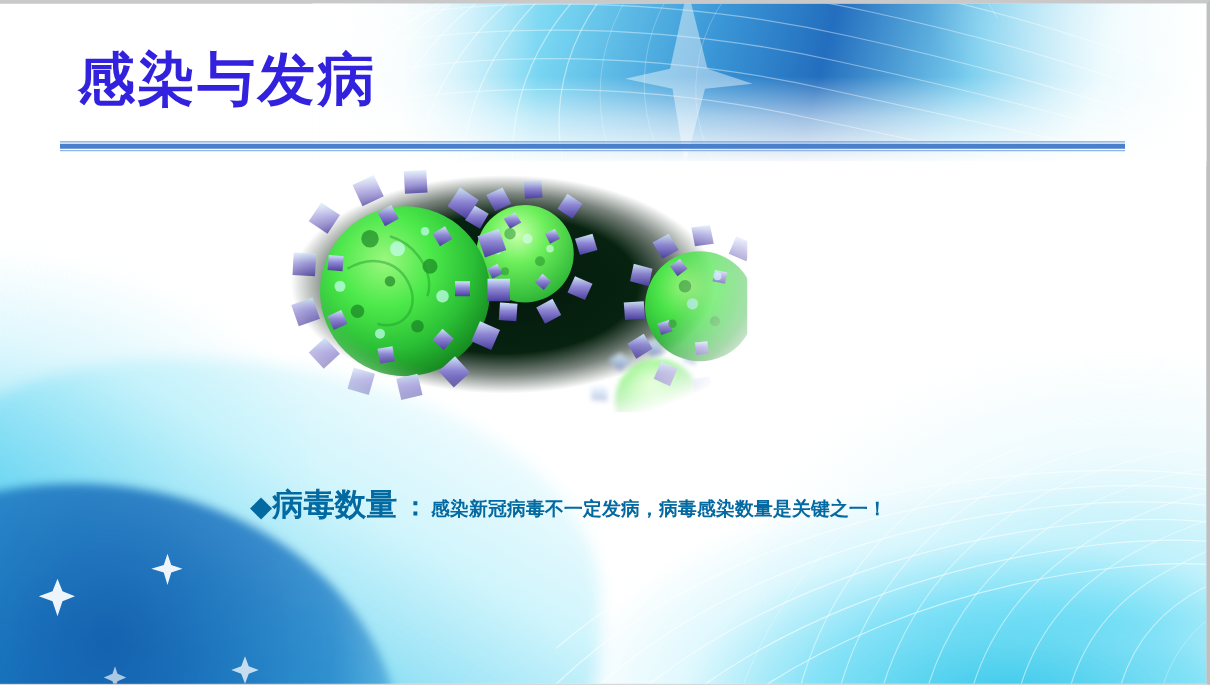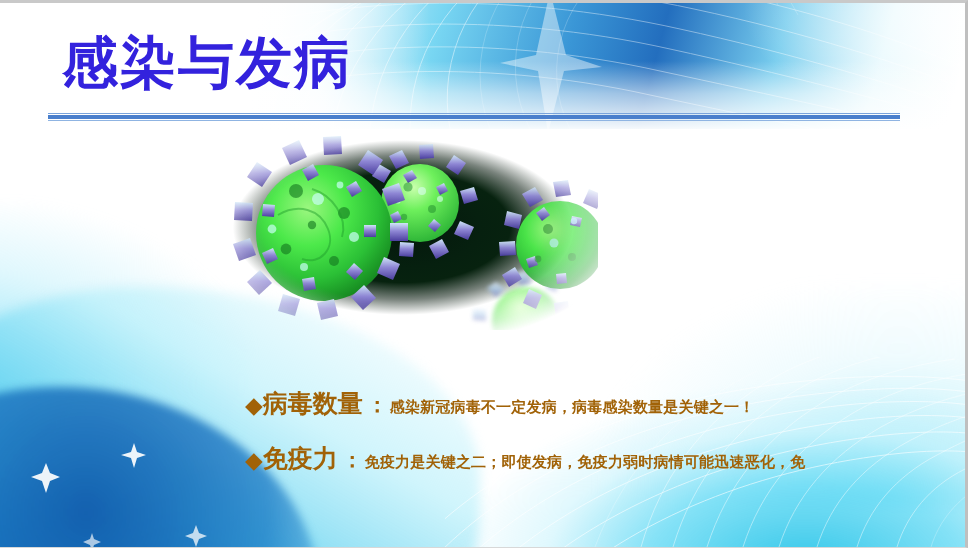--- a/index.html
+++ b/index.html
@@ -123,21 +123,21 @@
   .mesh-br { position: absolute; right: 0; bottom: 0; width: 520px; height: 190px; opacity: .9; }
   .sparkles { position: absolute; left: 0; bottom: 0; width: 380px; height: 130px; }
 
   
   .title {
     position: absolute;
     left: 62px;
     top: 32px;
     font-family: "DejaVu Sans", "Liberation Sans", sans-serif;
     font-weight: bold;
-    font-size: 56px;
+    font-size: 46px;
     line-height: 56px;
     letter-spacing: 2px;
     color: #3322dd;
     white-space: nowrap;
   }
 
   .divider {
     position: absolute;
     left: 48px;
     top: 110px;
@@ -175,23 +175,22 @@
   
   .bullets {
     position: absolute;
     left: 200px;
     top: 386px;
     width: 640px;
   }
   .bullet-row { margin-bottom: 22px; }
   .bullet-line {
     display: block;
-    color: #a16207;
+    color: #0369a1;
     line-height: 30px;
-    margin-left: 45px;
   }
   .diamond {
     font-size: 23px;
     font-weight: bold;
     vertical-align: -1px;
     letter-spacing: 0;
   }
   .lead {
     font-size: 25px;
     font-weight: bold;
@@ -466,19 +465,16 @@
 
   <div class="bullets">
 
     <div class="bullet-row">
       <span class="bullet-line">
         <span class="diamond">◆</span><span class="lead">病毒数量</span><span class="colon">：</span><span class="body-text">感染新冠病毒不一定发病，病毒感染数量是关键之一！</span>
       </span>
     </div>
 
     <div class="bullet-row">
-      <span class="bullet-line">
-        <span class="diamond">◆</span><span class="lead">免疫力</span><span class="colon">：</span><span class="body-text">免疫力是关键之二；即使发病，免疫力弱时病情可能迅速恶化，免</span>
-      </span>
     </div>
 
   </div>
 </div>
 
 </body></html>

